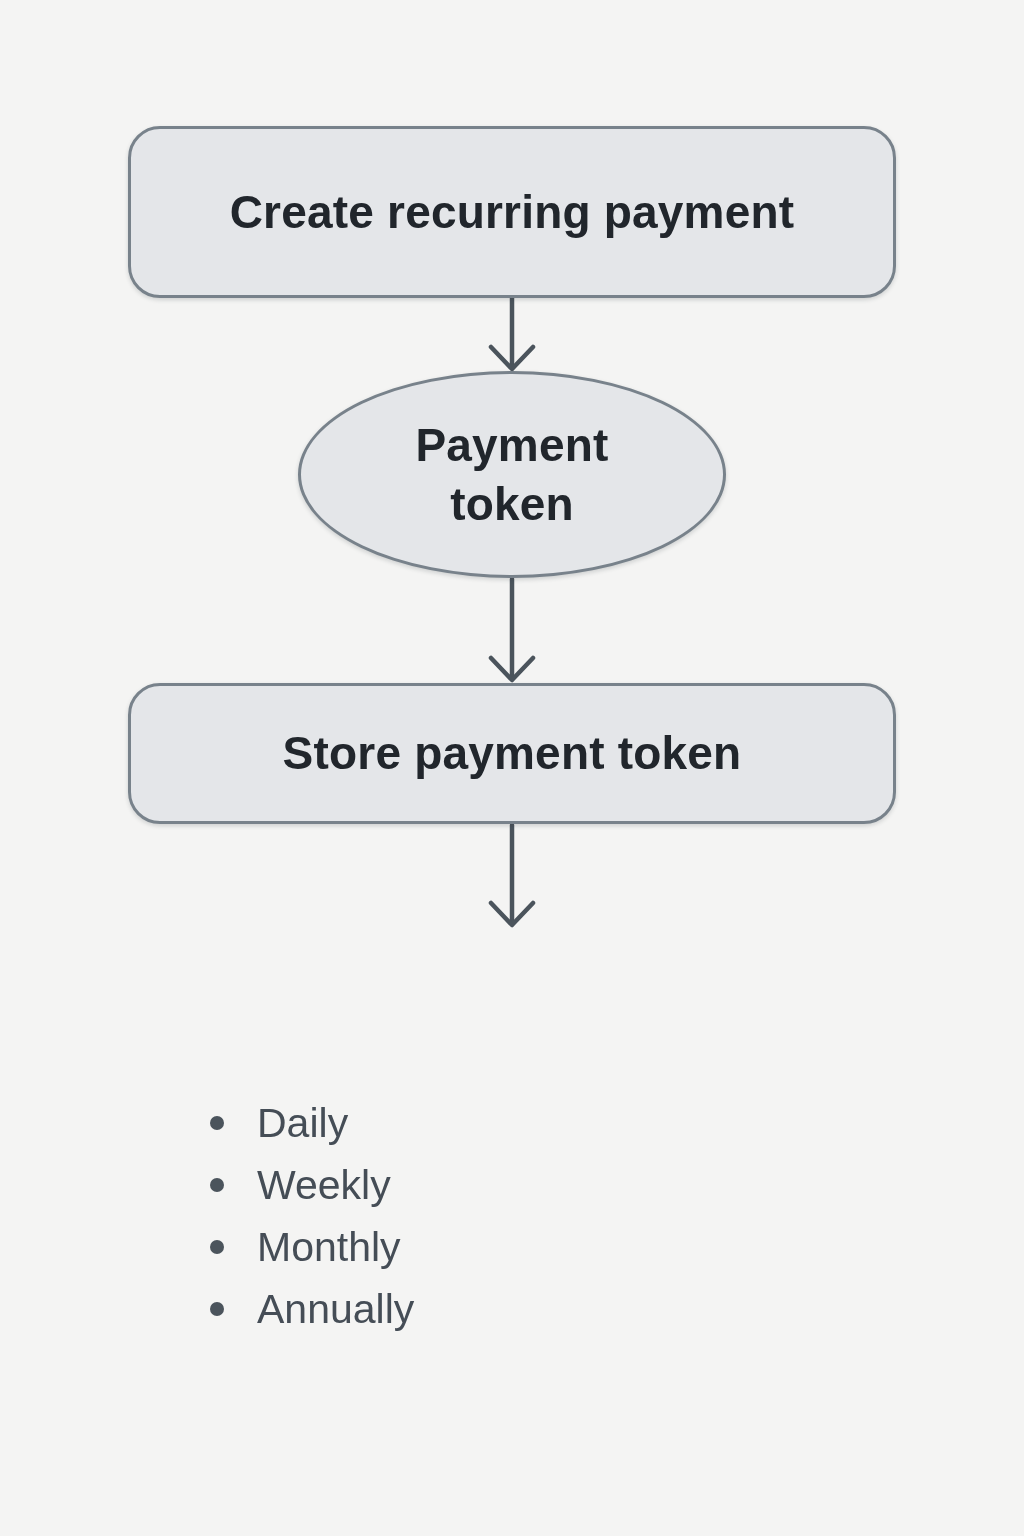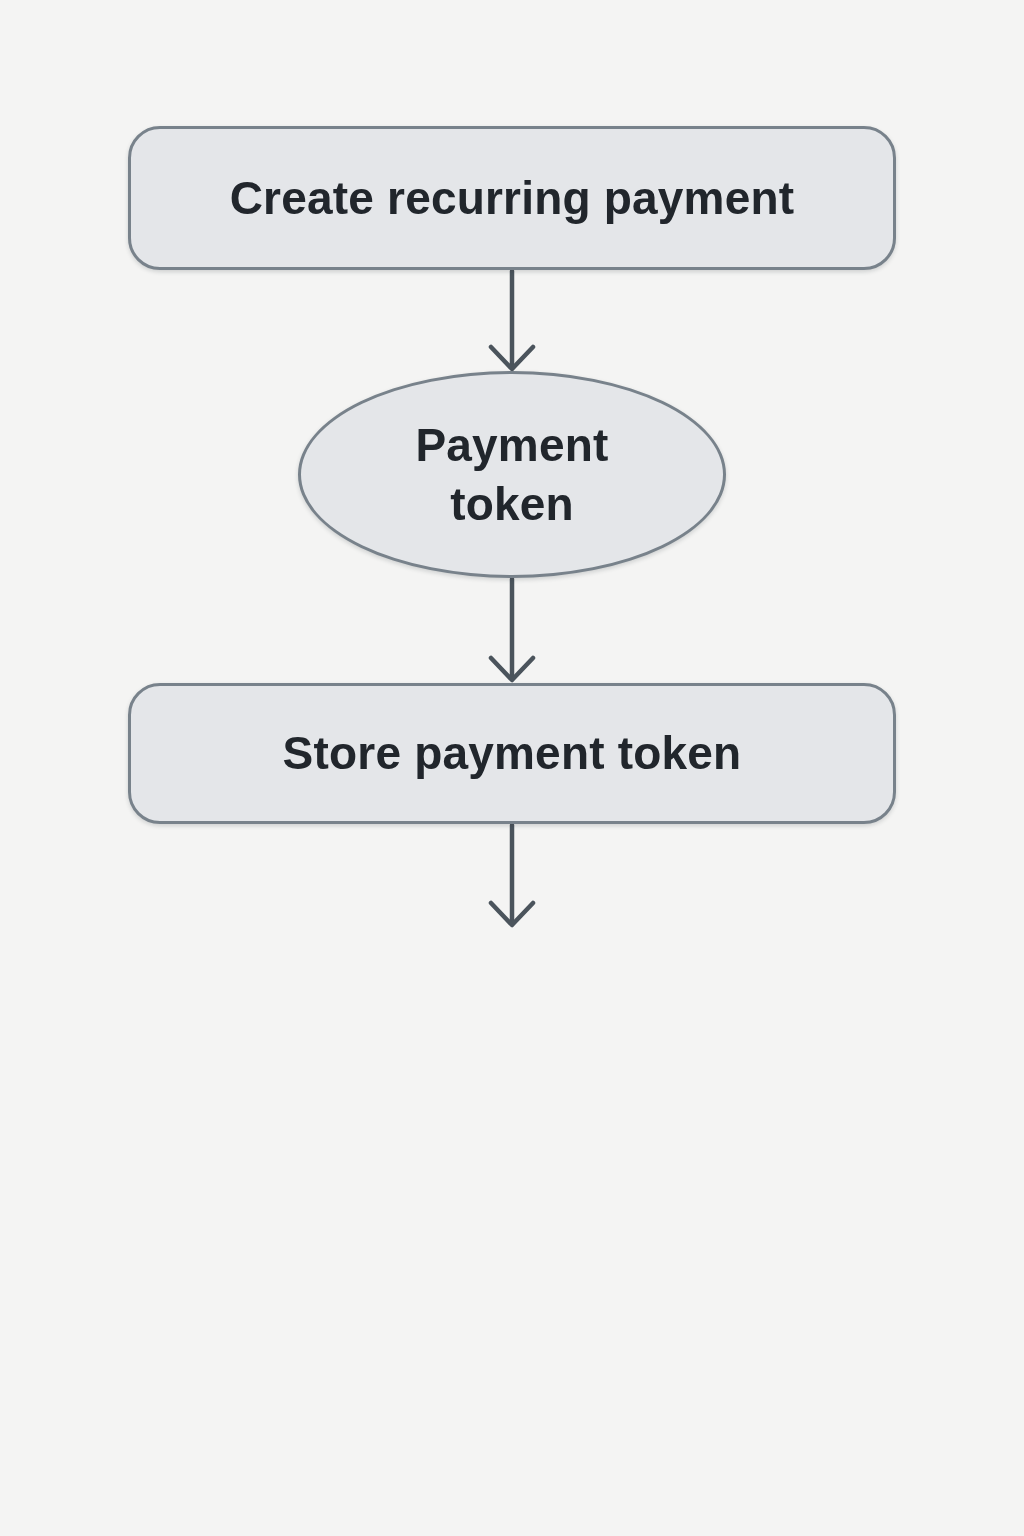--- a/index.html
+++ b/index.html
@@ -37,21 +37,21 @@
     background: var(--node-fill, #e4e6e9);
     border: 3px solid var(--node-border, #78828b);
     box-sizing: border-box;
     box-shadow: 0 2px 4px rgba(40, 48, 56, 0.18);
   }
   .node.rect {
     left: 128px;
     width: 768px;
     border-radius: 32px;
   }
-  .node.n1 { top: 126px;  height: 144px; }
+  .node.n1 { top: 126px;  height: 172px; }
   .node.n3 { top: 683px;  height: 141px; }
   .node.n4 { top: 928px;  height: 137px; }
   .node.ellipse {
     left: 298px;
     top: 371px;
     width: 428px;
     height: 207px;
     border-radius: 50%;
   }
   .node-label {
@@ -114,14 +114,32 @@
   <div class="node ellipse">
     <span class="node-label">Payment
 token</span>
   </div>
 
   <div class="node rect n3">
     <span class="node-label">Store payment token</span>
   </div>
 
 
+  <ul class="freq-list">
+    <li class="freq-item">
+      <span class="bullet-dot"></span>
+      <span>Daily</span>
+    </li>
+    <li class="freq-item">
+      <span class="bullet-dot"></span>
+      <span>Weekly</span>
+    </li>
+    <li class="freq-item">
+      <span class="bullet-dot"></span>
+      <span>Monthly</span>
+    </li>
+    <li class="freq-item">
+      <span class="bullet-dot"></span>
+      <span>Annually</span>
+    </li>
+  </ul>
 
 </div>
 
 </body></html>

